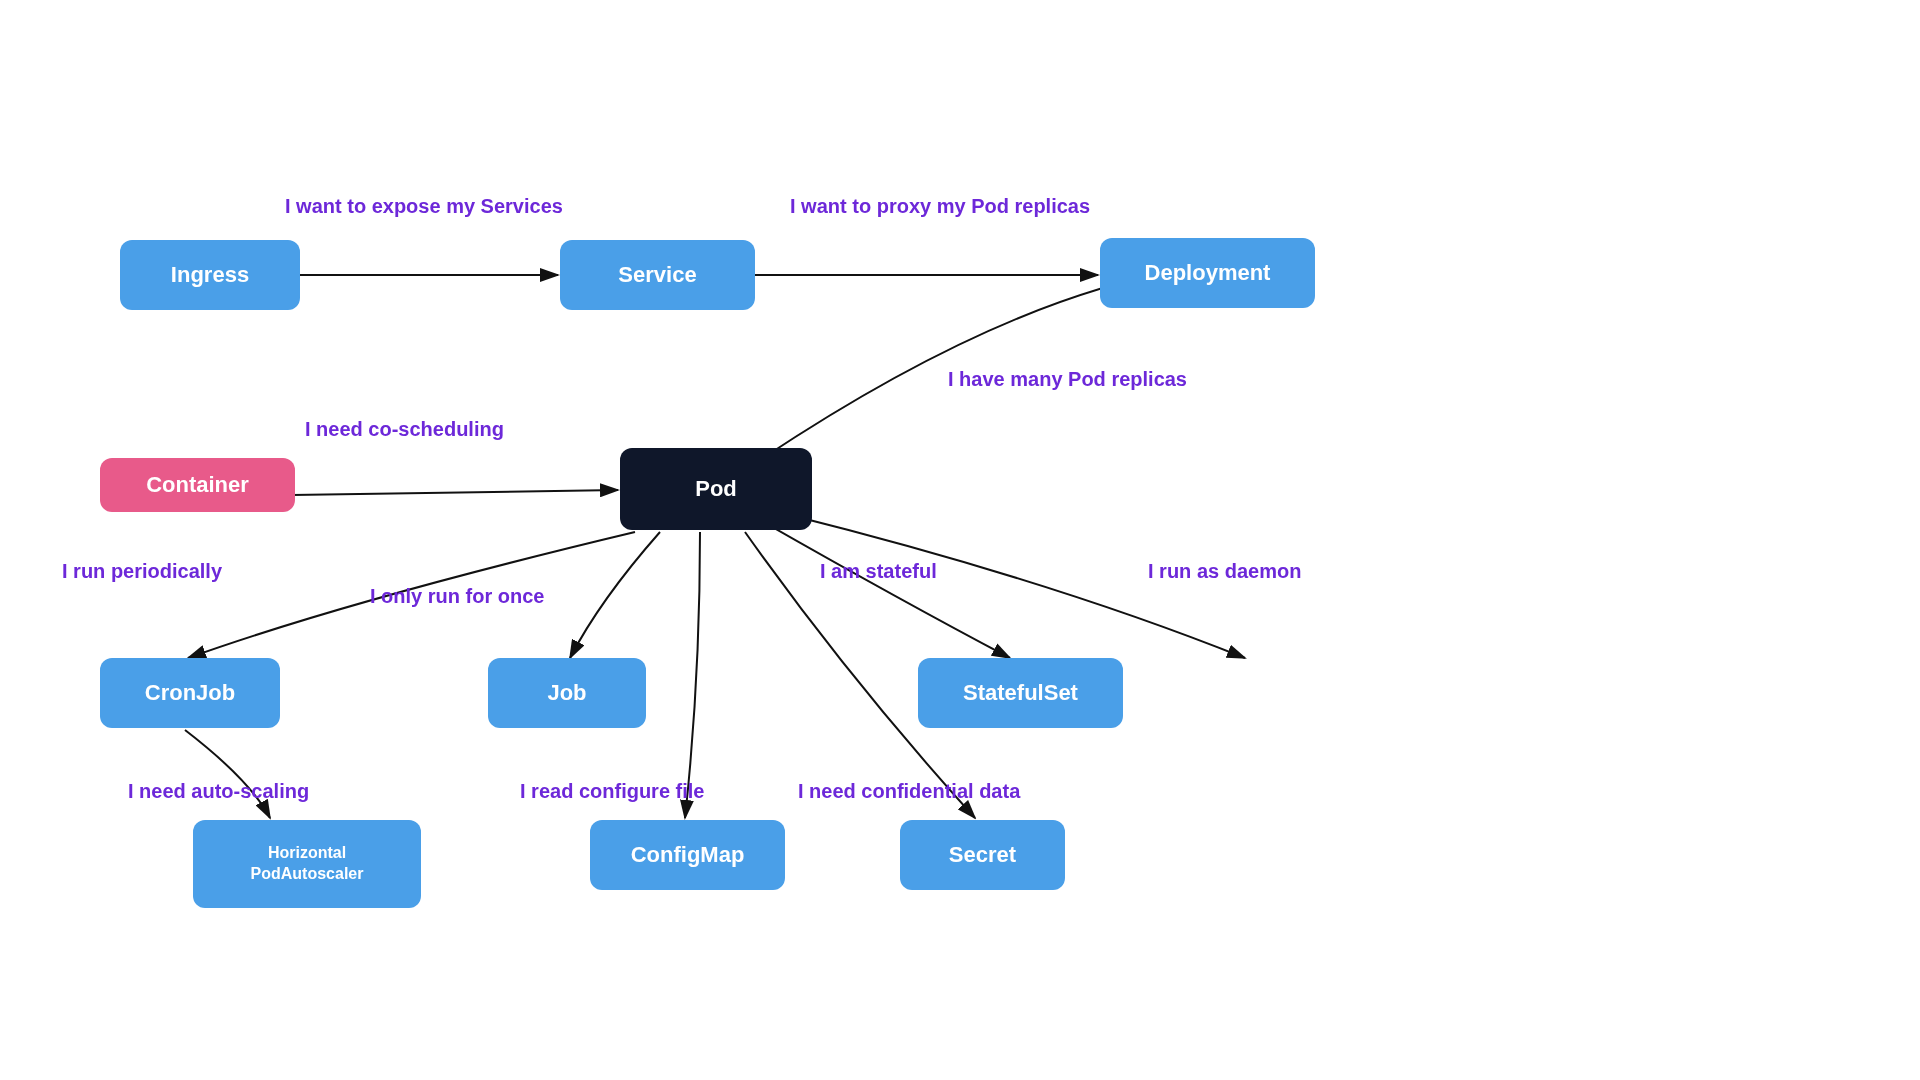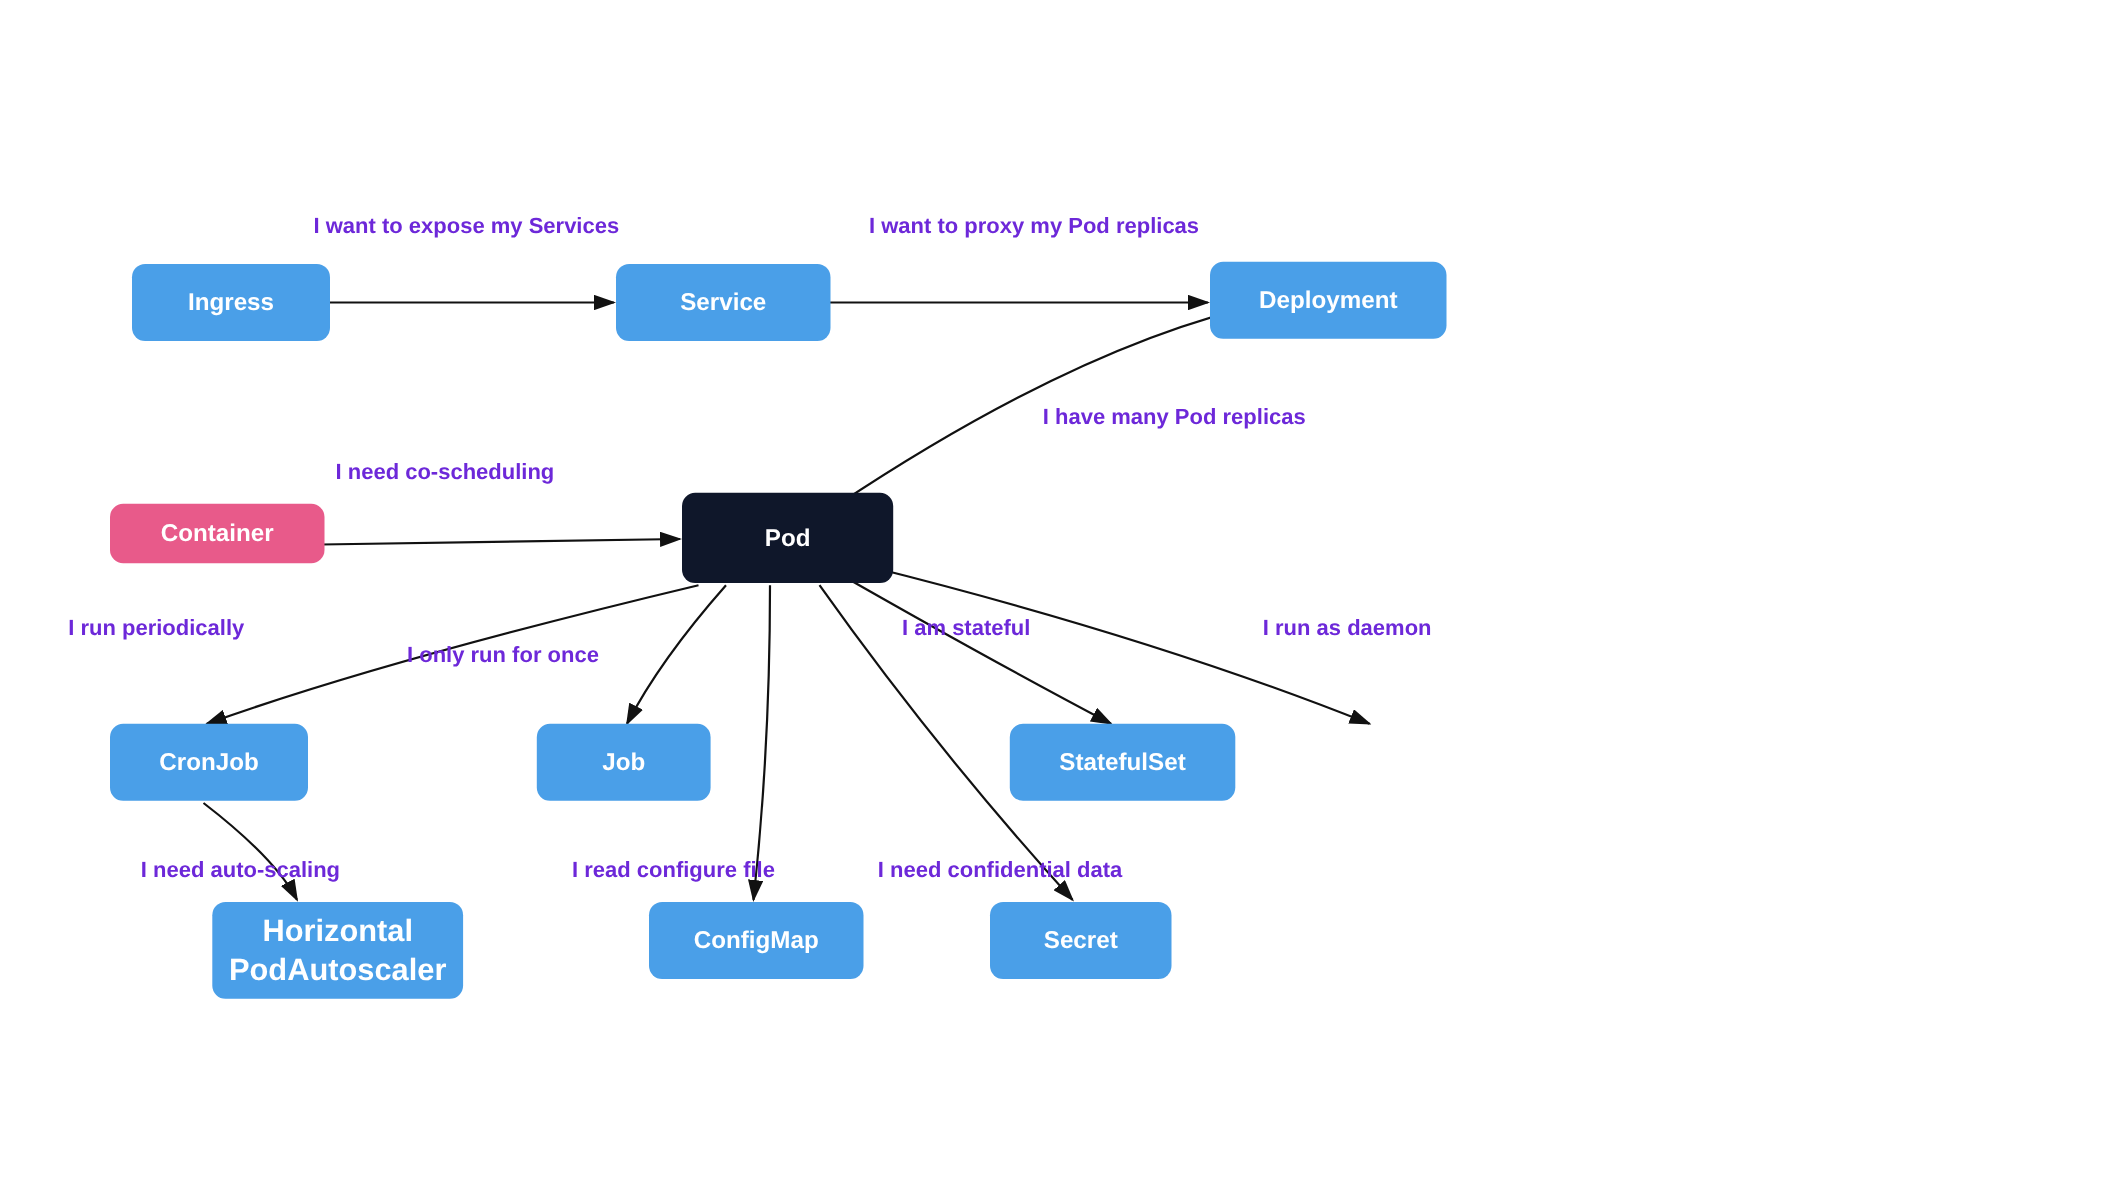--- a/index.html
+++ b/index.html
@@ -122,21 +122,21 @@
   <div class="node node-blue" style="left:488px; top:658px; width:158px; height:70px;">
     <span>Job</span>
   </div>
 
   <div class="node node-blue" style="left:918px; top:658px; width:205px; height:70px;">
     <span>StatefulSet</span>
   </div>
 
 
   <div class="node node-blue" style="left:193px; top:820px; width:228px; height:88px;">
-    <span style="white-space:pre-line; font-size:28px; line-height:1.3;">Horizontal
+    <span style="white-space:pre-line; font-size:16px; line-height:1.3;">Horizontal
 PodAutoscaler</span>
   </div>
 
   <div class="node node-blue" style="left:590px; top:820px; width:195px; height:70px;">
     <span>ConfigMap</span>
   </div>
 
   <div class="node node-blue" style="left:900px; top:820px; width:165px; height:70px;text-align:right;">
     <span>Secret</span>
   </div>

